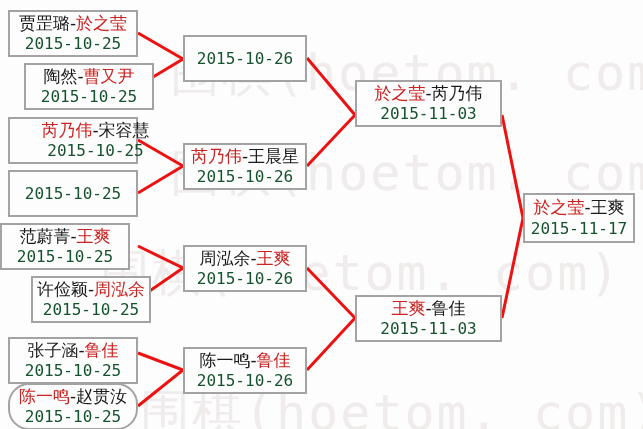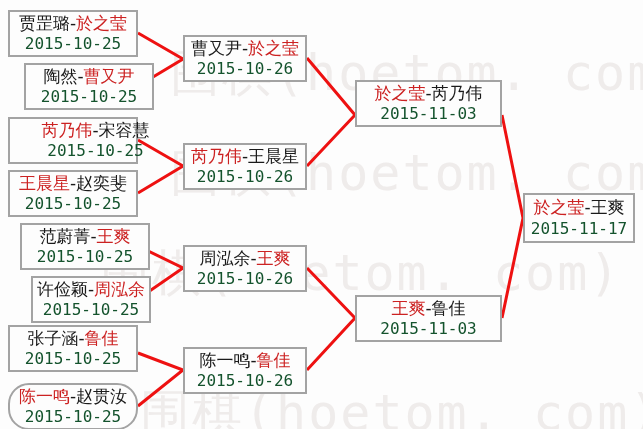--- a/index.html
+++ b/index.html
@@ -88,42 +88,40 @@
   </div>
   <div class="match" style="left:24px; top:63px; width:130px;">
     <div class="names"><span class="p">陶然</span><span>-</span><span class="p winner">曹又尹</span></div>
     <div class="date">2015-10-25</div>
   </div>
   <div class="match" style="left:8px; top:117px; width:130px;padding-left:45px;">
     <div class="names"><span class="p winner">芮乃伟</span><span>-</span><span class="p">宋容慧</span></div>
     <div class="date">2015-10-25</div>
   </div>
   <div class="match" style="left:8px; top:170px; width:130px;">
-    <div class="names"><span class="p winner">王晨星</span><span>-</span><span class="p">赵奕斐</span></div>
     <div class="date">2015-10-25</div>
   </div>
-  <div class="match" style="left:20px; top:223px; width:130px;">
+  <div class="match" style="left:0; top:223px; width:130px;">
     <div class="names"><span class="p">范蔚菁</span><span>-</span><span class="p winner">王爽</span></div>
     <div class="date">2015-10-25</div>
   </div>
   <div class="match" style="left:8px; top:276px; width:120px;margin-left:23px;">
     <div class="names"><span class="p">许俭颖</span><span>-</span><span class="p winner">周泓余</span></div>
     <div class="date">2015-10-25</div>
   </div>
-  <div class="match" style="left:8px; top:325px; width:130px;">
+  <div class="match" style="left:8px; top:337px; width:130px;">
     <div class="names"><span class="p">张子涵</span><span>-</span><span class="p winner">鲁佳</span></div>
     <div class="date">2015-10-25</div>
   </div>
   <div class="match" style="left:8px; top:383px; width:130px;border-radius:21px;">
     <div class="names"><span class="p winner">陈一鸣</span><span>-</span><span class="p">赵贯汝</span></div>
     <div class="date">2015-10-25</div>
   </div>
 
   <div class="match" style="left:183px; top:35px; width:124px;">
-    <div class="names"><span class="p">曹又尹</span><span>-</span><span class="p winner">於之莹</span></div>
     <div class="date">2015-10-26</div>
   </div>
   <div class="match" style="left:183px; top:143px; width:124px;">
     <div class="names"><span class="p winner">芮乃伟</span><span>-</span><span class="p">王晨星</span></div>
     <div class="date">2015-10-26</div>
   </div>
   <div class="match" style="left:183px; top:245px; width:124px;">
     <div class="names"><span class="p">周泓余</span><span>-</span><span class="p winner">王爽</span></div>
     <div class="date">2015-10-26</div>
   </div>

